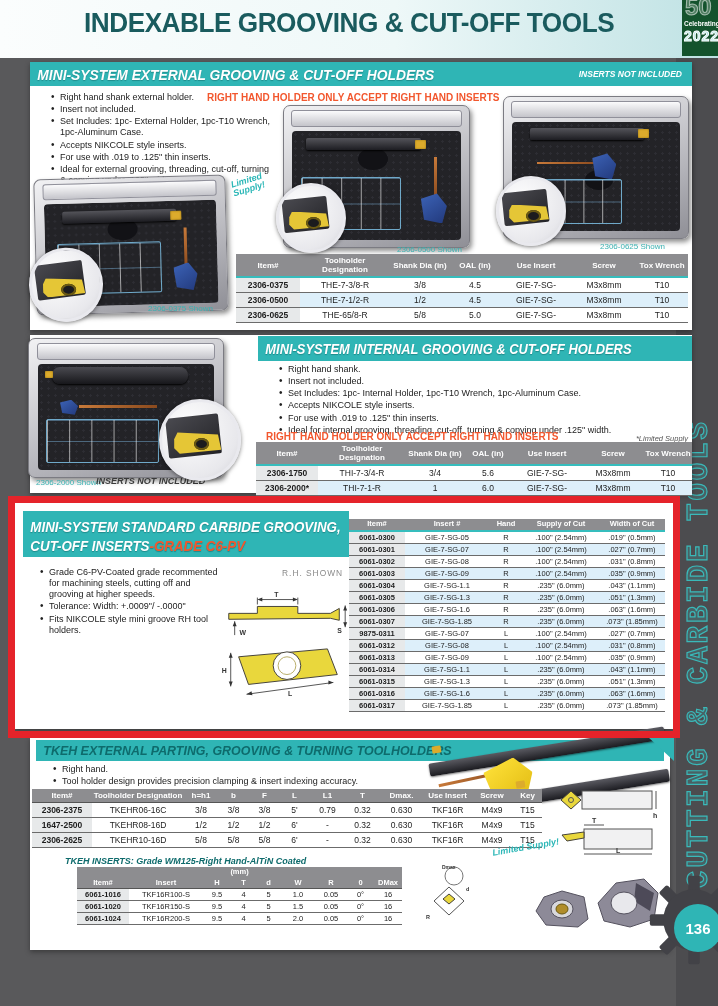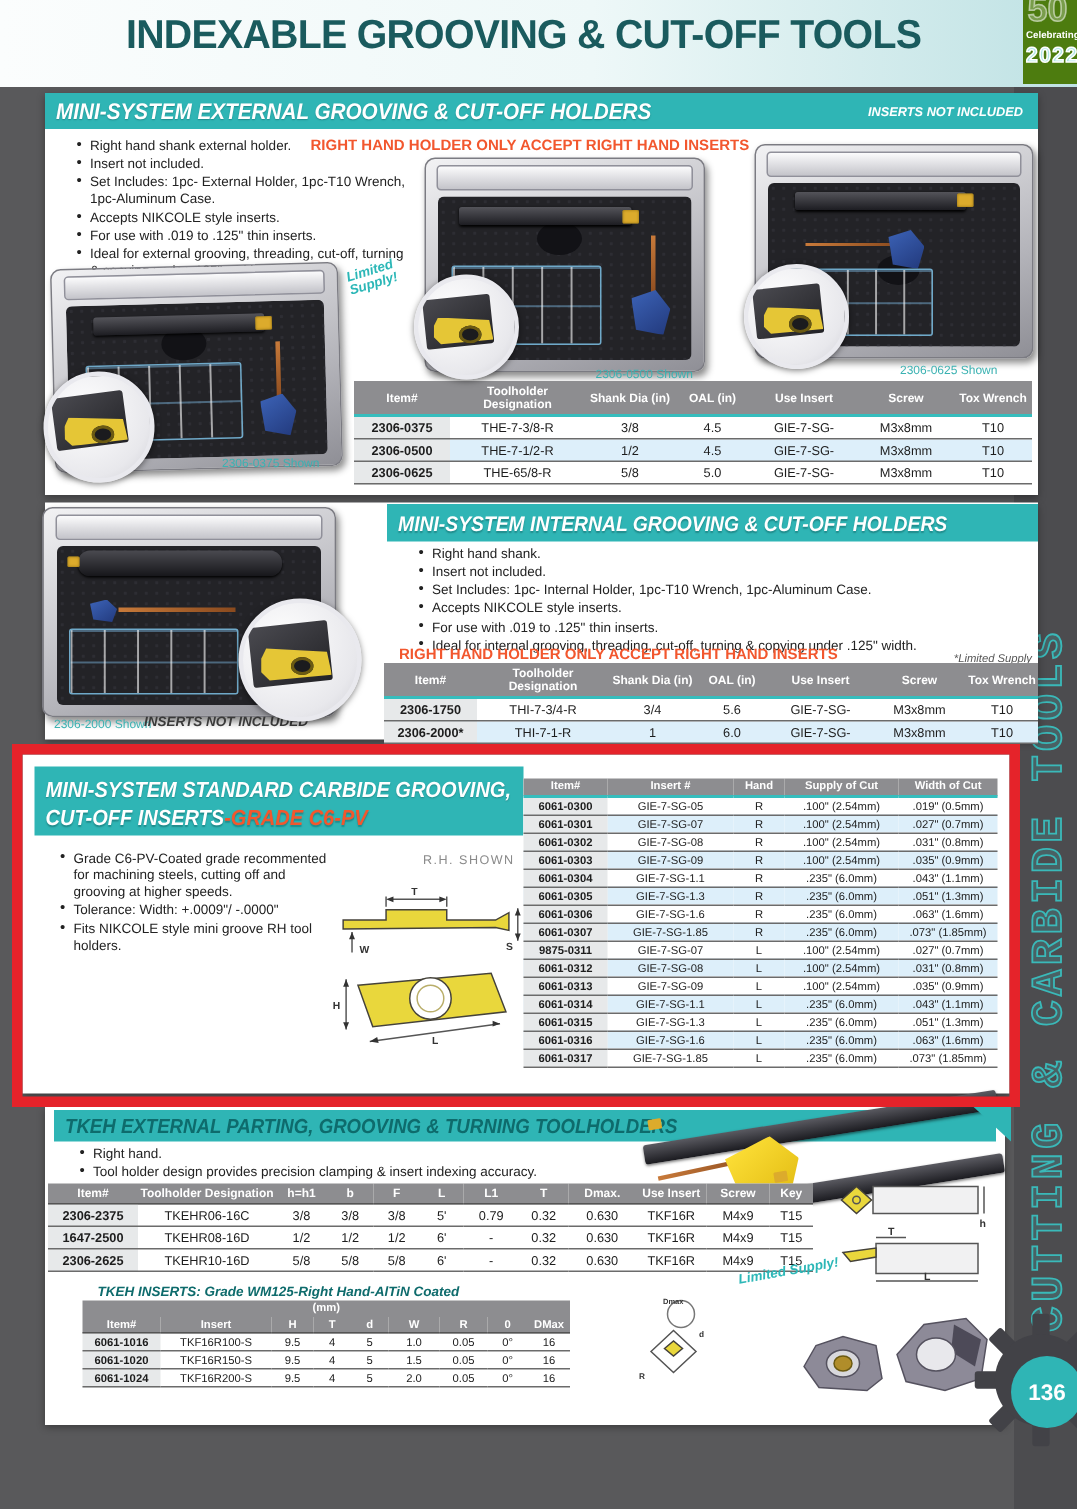--- a/index.html
+++ b/index.html
@@ -6,21 +6,21 @@
   html,body { background:#8a8a8a; }
   body { font-family:"Liberation Sans", sans-serif; }
   .page { position:relative; width:718px; height:1006px; margin:0 auto; background:#59595b; overflow:hidden; }
 
   
   .topband { position:absolute; left:0; top:0; width:718px; height:58px;
     background:linear-gradient(90deg,#fbfdfd 0%,#eef8f8 55%,#bfe2e4 100%); }
   .page-title { position:absolute; left:84px; top:8px; width:590px;
     font-size:27px; font-weight:bold; color:#1a5b5e; letter-spacing:-0.5px; white-space:nowrap;
     transform:scaleX(.97); transform-origin:left; }
-  .anniv-badge { position:absolute; left:682px; top:0; width:36px; height:56px; background:#4d7c0f; overflow:hidden; }
+  .anniv-badge { position:absolute; left:682px; top:0; width:36px; height:56px; background:#14532d; overflow:hidden; }
   .anniv-fifty { position:absolute; left:3px; top:-7px; font-size:24px; font-weight:bold;
     color:rgba(255,255,255,.25); -webkit-text-stroke:1px rgba(255,255,255,.55); }
   .anniv-celebrating { position:absolute; left:2px; top:20px; font-size:6.5px; color:#fff; font-weight:bold; }
   .anniv-year { position:absolute; left:2px; top:28px; font-size:14px; font-weight:bold; letter-spacing:1px;
     color:#aee6e6; -webkit-text-stroke:1px #ffffff; }
 
   
   .sidebar { position:absolute; left:676px; top:58px; width:42px; height:948px; background:#4c4c4f; }
   .sidebar-text { position:absolute; right:2px; bottom:118px;
     writing-mode:vertical-rl; transform:rotate(180deg);
@@ -627,21 +627,21 @@
       <rect class="steel" x="30" y="44" width="68" height="20"></rect>
       <polygon class="gold" points="8,50 30,47 30,53 13,56"></polygon>
       <line class="ln" x1="30" y1="40" x2="50" y2="40"></line>
       <text class="dim" x="38" y="38">T</text>
       <line class="ln" x1="30" y1="69" x2="98" y2="69"></line>
       <text class="dim" x="62" y="68">L</text>
     </svg>
 
     <div class="ins-heading" style="left:35px; top:119px;">TKEH INSERTS: Grade WM125-Right Hand-AlTiN Coated</div>
 
-    <table class="ctable small plainhead" style="left:25px; top:130px; width:325px;">
+    <table class="ctable small plainhead" style="left:47px; top:130px; width:325px;">
       <colgroup>
           <col width="52">
           <col width="74">
           <col width="28">
           <col width="25">
           <col width="25">
           <col width="34">
           <col width="32">
           <col width="27">
           <col width="28">

